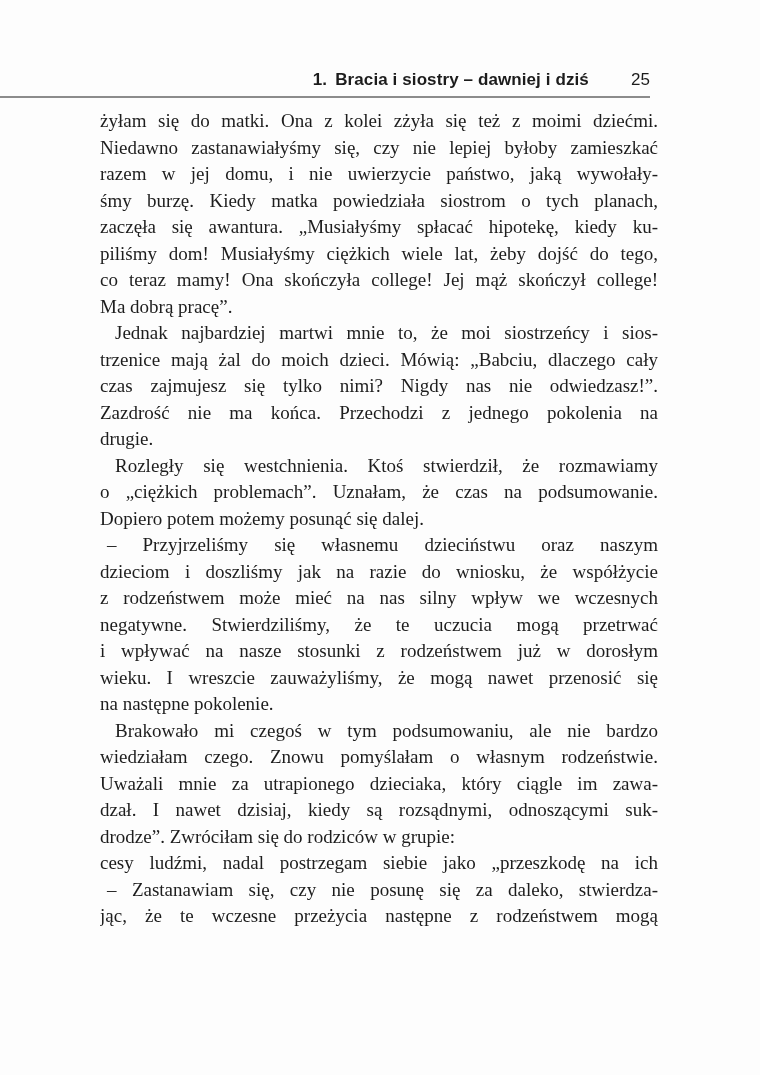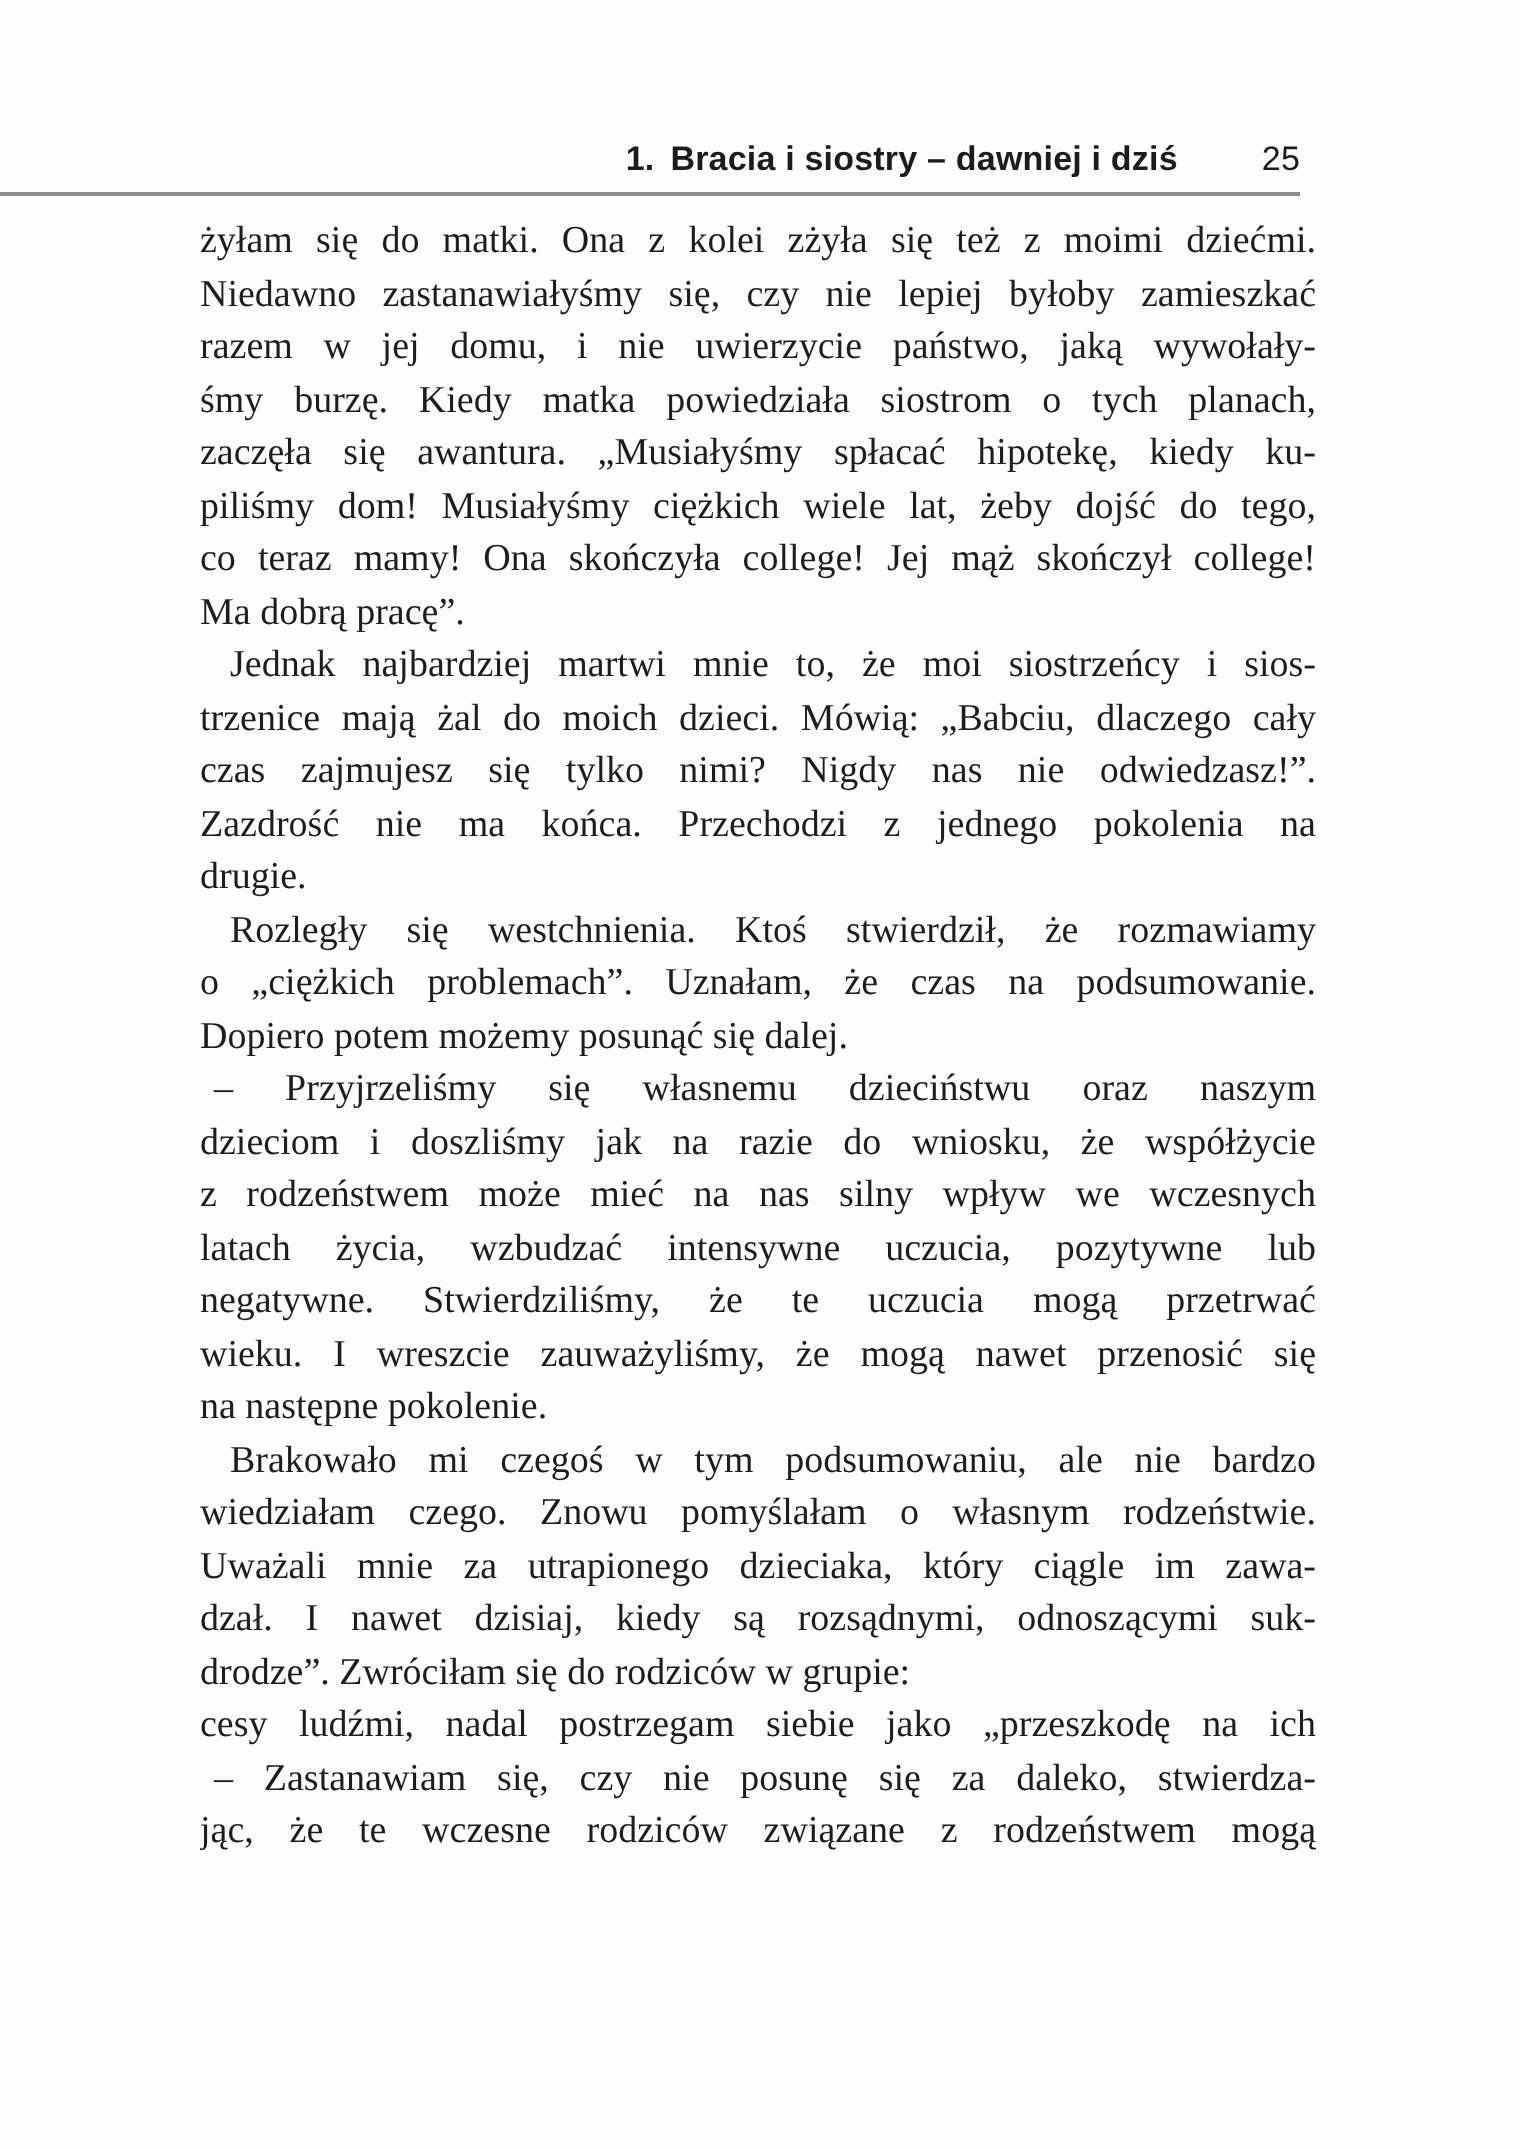--- a/index.html
+++ b/index.html
@@ -79,34 +79,34 @@
     <div class="paragraph">
       <div class="line first">Rozległy się westchnienia. Ktoś stwierdził, że rozmawiamy</div>
       <div class="line">o „ciężkich problemach”. Uznałam, że czas na podsumowanie.</div>
       <div class="line short">Dopiero potem możemy posunąć się dalej.</div>
     </div>
 
     <div class="paragraph">
       <div class="line first-dash">– Przyjrzeliśmy się własnemu dzieciństwu oraz naszym</div>
       <div class="line">dzieciom i doszliśmy jak na razie do wniosku, że współżycie</div>
       <div class="line">z rodzeństwem może mieć na nas silny wpływ we wczesnych</div>
-      <div class="line">latach życia, wzbudzać intensywne uczucia, pozytywne lub</div>
       <div class="line">negatywne. Stwierdziliśmy, że te uczucia mogą przetrwać</div>
+      <div class="line">i wpływać na nasze stosunki z rodzeństwem już w dorosłym</div>
       <div class="line">wieku. I wreszcie zauważyliśmy, że mogą nawet przenosić się</div>
       <div class="line short">na następne pokolenie.</div>
     </div>
 
     <div class="paragraph">
       <div class="line first">Brakowało mi czegoś w tym podsumowaniu, ale nie bardzo</div>
       <div class="line">wiedziałam czego. Znowu pomyślałam o własnym rodzeństwie.</div>
       <div class="line">Uważali mnie za utrapionego dzieciaka, który ciągle im zawa-</div>
       <div class="line">dzał. I nawet dzisiaj, kiedy są rozsądnymi, odnoszącymi suk-</div>
       <div class="line short">drodze”. Zwróciłam się do rodziców w grupie:</div>
       <div class="line">cesy ludźmi, nadal postrzegam siebie jako „przeszkodę na ich</div>
     </div>
 
     <div class="paragraph">
       <div class="line first-dash">– Zastanawiam się, czy nie posunę się za daleko, stwierdza-</div>
-      <div class="line">jąc, że te wczesne rodziców związane z rodzeństwem mogą</div>
+      <div class="line">jąc, że te wczesne przeżycia następne z rodzeństwem mogą</div>
     </div>
 
   </div>
 </div>
 
 </body></html>

